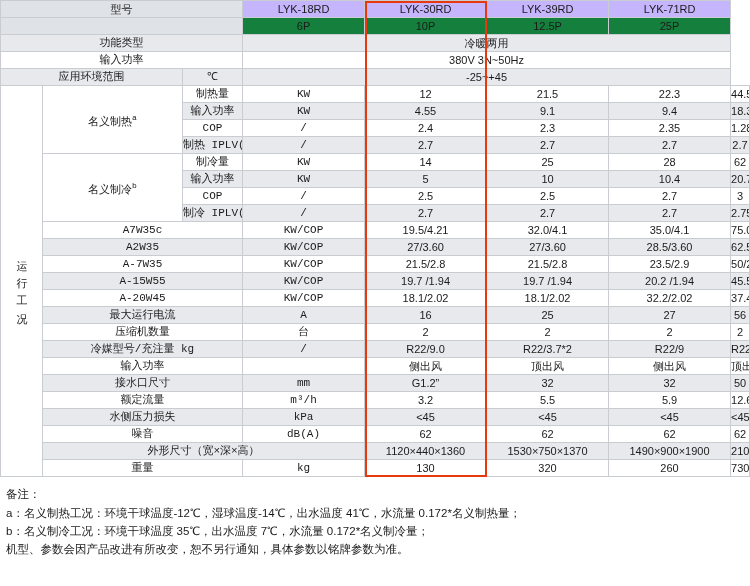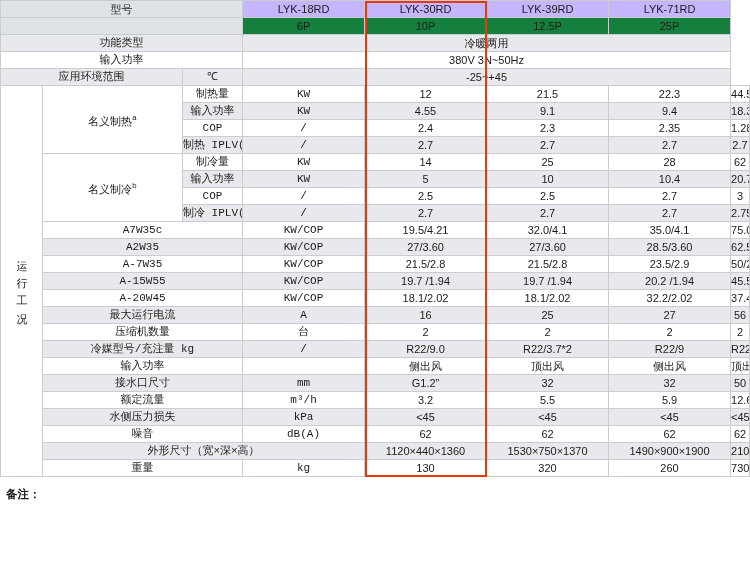--- a/index.html
+++ b/index.html
@@ -108,21 +108,20 @@
     border: 2px solid #e8380d;
     pointer-events: none;
     box-sizing: border-box;
   }
 
   #notes {
     margin: 8px 6px 0 6px;
     font-size: 11.5px;
     line-height: 18px;
     color: #1b1b1b;
-    font-weight: bold;
   }
   #notes .note-title { margin-bottom: 1px; }
   #notes .note-line { white-space: nowrap; }
 </style>
 </head>
 <body>
 
 <div id="sheet">
 
   <table class="spec">
@@ -359,15 +358,18 @@
         <td>260</td>
         <td>730</td>
       </tr>
     </tbody>
   </table>
 
   <div id="highlight" style="left: 364.531px; top: 0.5px; width: 122px; height: 476px; border-color: rgb(232, 56, 13);"></div>
 
   <div id="notes">
     <div class="note-title">备注：</div>
+    <div class="note-line">a：名义制热工况：环境干球温度-12℃，湿球温度-14℃，出水温度 41℃，水流量 0.172*名义制热量；</div>
+    <div class="note-line">b：名义制冷工况：环境干球温度 35℃，出水温度 7℃，水流量 0.172*名义制冷量；</div>
+    <div class="note-line">机型、参数会因产品改进有所改变，恕不另行通知，具体参数以铭牌参数为准。</div>
   </div>
 
 </div>
 
 </body></html>

